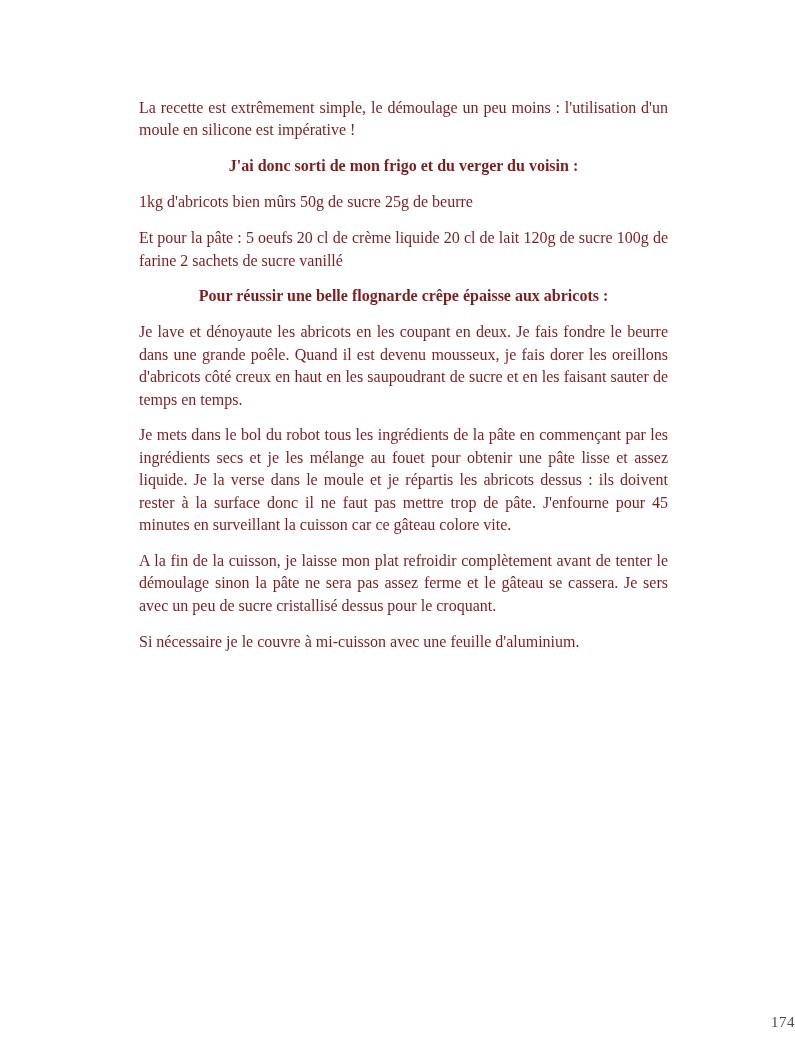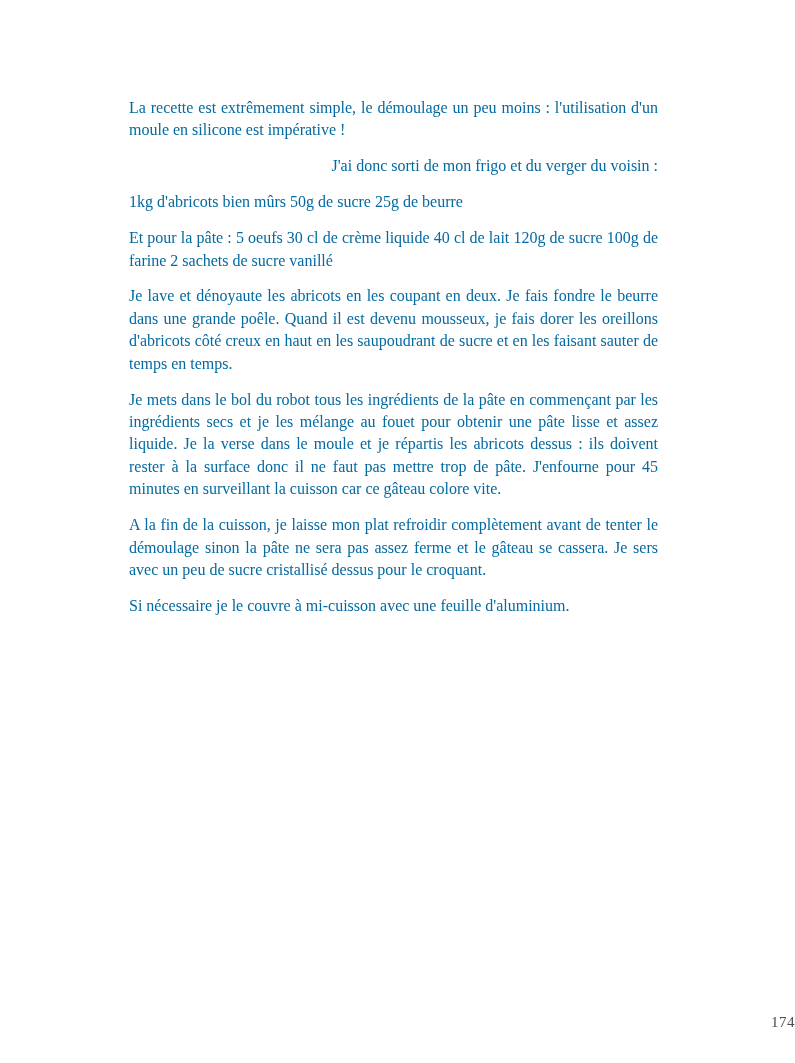--- a/index.html
+++ b/index.html
@@ -12,37 +12,37 @@
     overflow: hidden;
     font-family: "Liberation Serif", "DejaVu Serif", serif;
   }
   .page {
     position: absolute;
     inset: 0;
     background: #ffffff;
   }
   .page-content {
     position: absolute;
-    left: 129px;
+    left: 139px;
     top: 97px;
     width: 529px;
-    color: #0369a1;
+    color: #7f1d1d;
     font-size: 16px;
     line-height: 22.4px;
     text-align: justify;
   }
   .page-content p,
   .page-content h2 {
     margin: 0 0 13.5px 0;
     padding: 0;
   }
   .page-content h2 {
     font-size: 16px;
-    font-weight: normal;
-    text-align: right;
+    font-weight: bold;
+    text-align: center;
     line-height: 22.4px;
   }
   .page-footer {
     position: absolute;
     top: 1013px;
     left: 0;
     width: 100%;
     text-align: right;
   }
   .page-number {
@@ -53,21 +53,22 @@
 </style>
 </head>
 <body>
 
 <div class="page">
 
   <div class="page-content">
     <p>La recette est extrêmement simple, le démoulage un peu moins : l'utilisation d'un moule en silicone est impérative !</p>
     <h2>J'ai donc sorti de mon frigo et du verger du voisin :</h2>
     <p>1kg d'abricots bien mûrs 50g de sucre 25g de beurre</p>
-    <p>Et pour la pâte : 5 oeufs 30 cl de crème liquide 40 cl de lait 120g de sucre 100g de farine 2 sachets de sucre vanillé</p>
+    <p>Et pour la pâte : 5 oeufs 20 cl de crème liquide 20 cl de lait 120g de sucre 100g de farine 2 sachets de sucre vanillé</p>
+    <h2>Pour réussir une belle flognarde crêpe épaisse aux abricots :</h2>
     <p>Je lave et dénoyaute les abricots en les coupant en deux. Je fais fondre le beurre dans une grande poêle. Quand il est devenu mousseux, je fais dorer les oreillons d'abricots côté creux en haut en les saupoudrant de sucre et en les faisant sauter de temps en temps.</p>
     <p>Je mets dans le bol du robot tous les ingrédients de la pâte en commençant par les ingrédients secs et je les mélange au fouet pour obtenir une pâte lisse et assez liquide. Je la verse dans le moule et je répartis les abricots dessus : ils doivent rester à la surface donc il ne faut pas mettre trop de pâte. J'enfourne pour 45 minutes en surveillant la cuisson car ce gâteau colore vite.</p>
     <p>A la fin de la cuisson, je laisse mon plat refroidir complètement avant de tenter le démoulage sinon la pâte ne sera pas assez ferme et le gâteau se cassera. Je sers avec un peu de sucre cristallisé dessus pour le croquant.</p>
     <p>Si nécessaire je le couvre à mi-cuisson avec une feuille d'aluminium.</p>
   </div>
 
   <div class="page-footer">
     <span class="page-number">174</span>
   </div>
 

